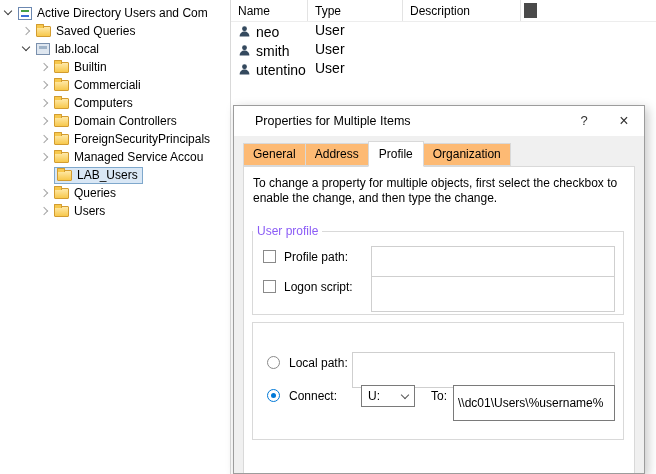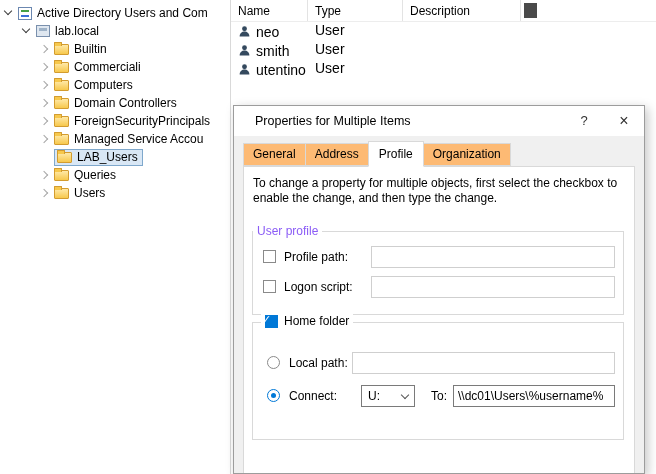--- a/index.html
+++ b/index.html
@@ -69,38 +69,43 @@
   .cb { position:absolute; width:13px; height:13px; border:1px solid #8a8a8a; background:#fff; }
   .cb.inline { position:static; flex:none; }
   .cb.checked { background:#0078d7; border-color:#0078d7; }
   .cb.checked::after { content:"✓"; position:absolute; left:1px; top:-1px; color:#fff; font-size:11px; line-height:13px; }
 
   .radio { position:absolute; width:13px; height:13px; border:1px solid #8a8a8a; border-radius:50%; background:#fff; }
   .radio.on { border-color:#0078d7; }
   .radio.on::after { content:""; position:absolute; left:3px; top:3px; width:5px; height:5px; border-radius:50%; background:#0078d7; }
 
   .flabel { position:absolute; font-size:12px; color:#000; }
-  .field { position:absolute; height:22px; border:1px solid #cfcfcf; background:#fff; font:12px "Liberation Sans",sans-serif;
+  .field { position:absolute; height:36px; border:1px solid #cfcfcf; background:#fff; font:12px "Liberation Sans",sans-serif;
            padding:0 4px; color:#000; }
   .field.enabled { border-color:#7a7a7a; }
 
   .dd { position:absolute; width:54px; height:22px; background:#fff; border:1px solid #7a7a7a; display:flex;
         align-items:center; justify-content:space-between; padding:0 6px; font-size:12px; }
   .dd-chev { width:6px; height:6px; border-right:1px solid #555; border-bottom:1px solid #555; transform:rotate(45deg); margin-top:-3px; }
 </style>
 </head>
 <body>
 
 <div id="screen">
 
   <div id="tree">
     <div class="tree-row i0">
       <span class="chev exp"></span>
       <span class="aduc"></span>
       <span class="tree-label">Active Directory Users and Com</span>
+    </div>
+    <div class="tree-row i1">
+      <span class="chev"></span>
+      <span class="folder"></span>
+      <span class="tree-label">Saved Queries</span>
     </div>
     <div class="tree-row i1">
       <span class="chev exp"></span>
       <span class="domain"></span>
       <span class="tree-label">lab.local</span>
     </div>
     <div class="tree-row i2">
       <span class="chev"></span>
       <span class="folder"></span>
       <span class="tree-label">Builtin</span>
@@ -217,24 +222,20 @@
         <span class="cb" style="left:10px; top:18px;"></span>
         <span class="flabel" style="left:31px; top:18px;">Profile path:</span>
         <input class="field" style="left: 118px; top: 14px; width: 244px;" value="">
 
         <span class="cb" style="left:10px; top:48px;"></span>
         <span class="flabel" style="left:31px; top:48px;">Logon script:</span>
         <input class="field" style="left: 118px; top: 44px; width: 244px;" value="">
       </div>
 
       <div class="group" id="grp-home">
-        <span class="glegend-box">
-          <span class="cb inline checked"></span>
-          <span>Home folder</span>
-        </span>
 
         <span class="radio" style="left:14px; top:33px;"></span>
         <span class="flabel" style="left:36px; top:33px;">Local path:</span>
         <input class="field" style="left: 99px; top: 29px; width: 263px;" value="">
 
         <span class="radio on" style="left:14px; top:66px;"></span>
         <span class="flabel" style="left:36px; top:66px;">Connect:</span>
         <div class="dd" style="left:108px; top:62px;">
           <span>U:</span>
           <span class="dd-chev"></span>

